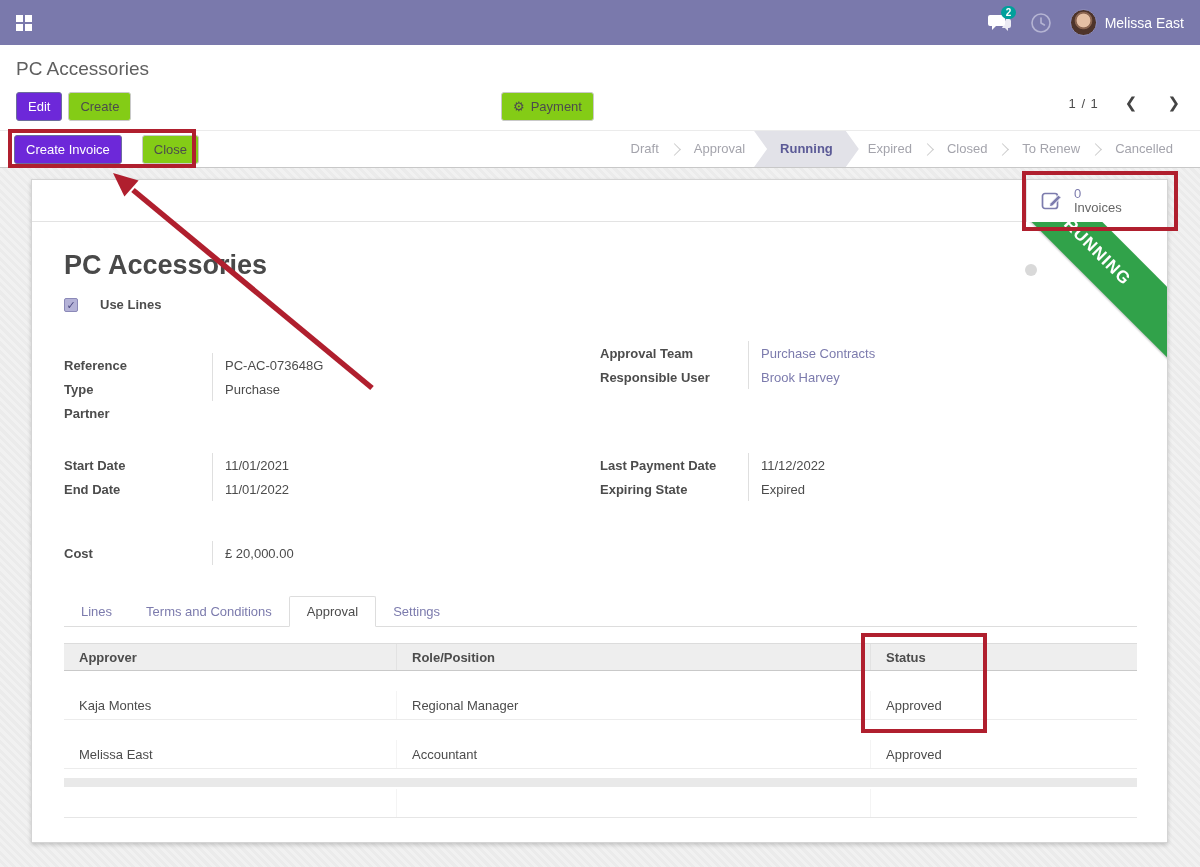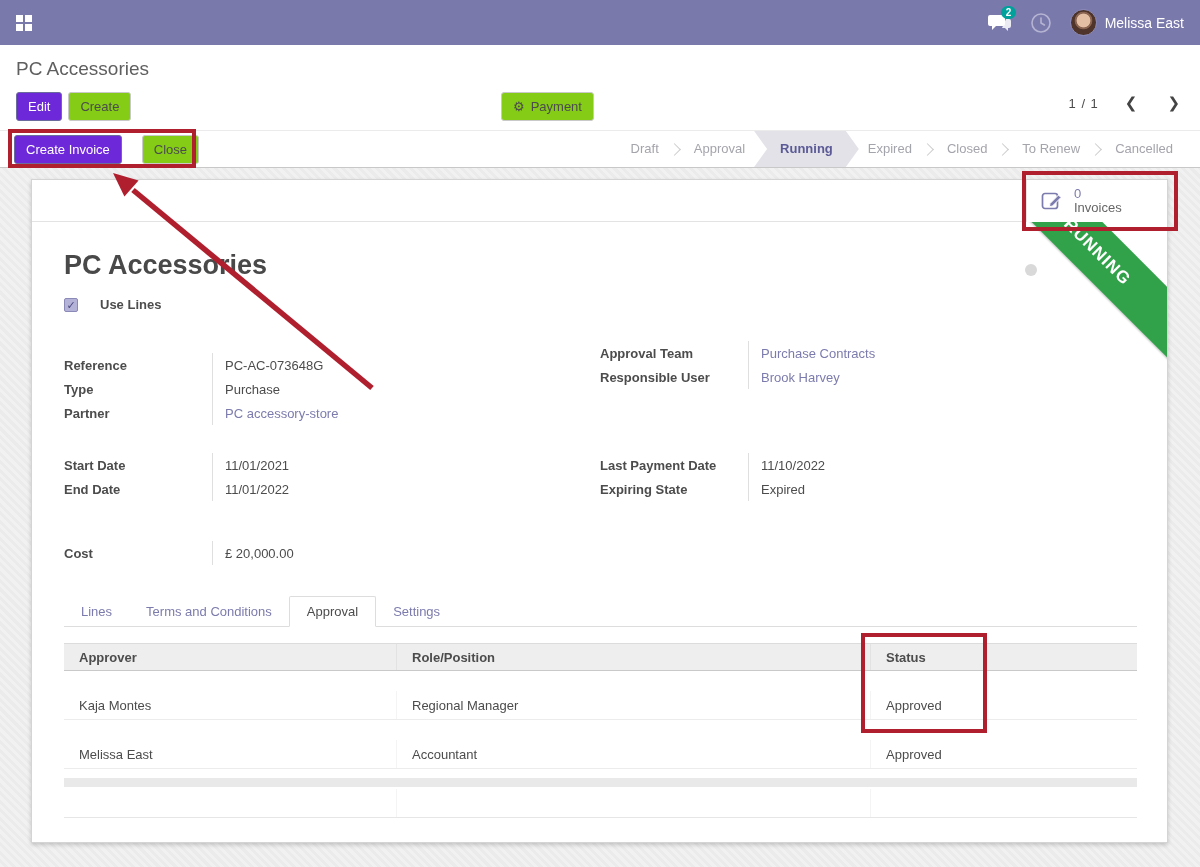--- a/index.html
+++ b/index.html
@@ -242,21 +242,20 @@
     <div class="frow">
       <span class="flabel">Reference</span>
       <span class="fvalue">PC-AC-073648G</span>
     </div>
     <div class="frow">
       <span class="flabel">Type</span>
       <span class="fvalue">Purchase</span>
     </div>
     <div class="frow">
       <span class="flabel">Partner</span>
-      <span class="fvalue link">PC accessory-store</span>
     </div>
   </div>
 
   <div class="fgroup" style="left:568px; top:161px; width:537px;">
     <div class="frow">
       <span class="flabel">Approval Team</span>
       <span class="fvalue link">Purchase Contracts</span>
     </div>
     <div class="frow">
       <span class="flabel">Responsible User</span>
@@ -271,21 +270,21 @@
     </div>
     <div class="frow">
       <span class="flabel">End Date</span>
       <span class="fvalue">11/01/2022</span>
     </div>
   </div>
 
   <div class="fgroup" style="left:568px; top:273px; width:537px;">
     <div class="frow">
       <span class="flabel">Last Payment Date</span>
-      <span class="fvalue">11/10/2022</span>
+      <span class="fvalue">11/12/2022</span>
     </div>
     <div class="frow">
       <span class="flabel">Expiring State</span>
       <span class="fvalue">Expired</span>
     </div>
   </div>
 
   <div class="fgroup" style="left:32px; top:361px; width:470px;">
     <div class="frow">
       <span class="flabel">Cost</span>

